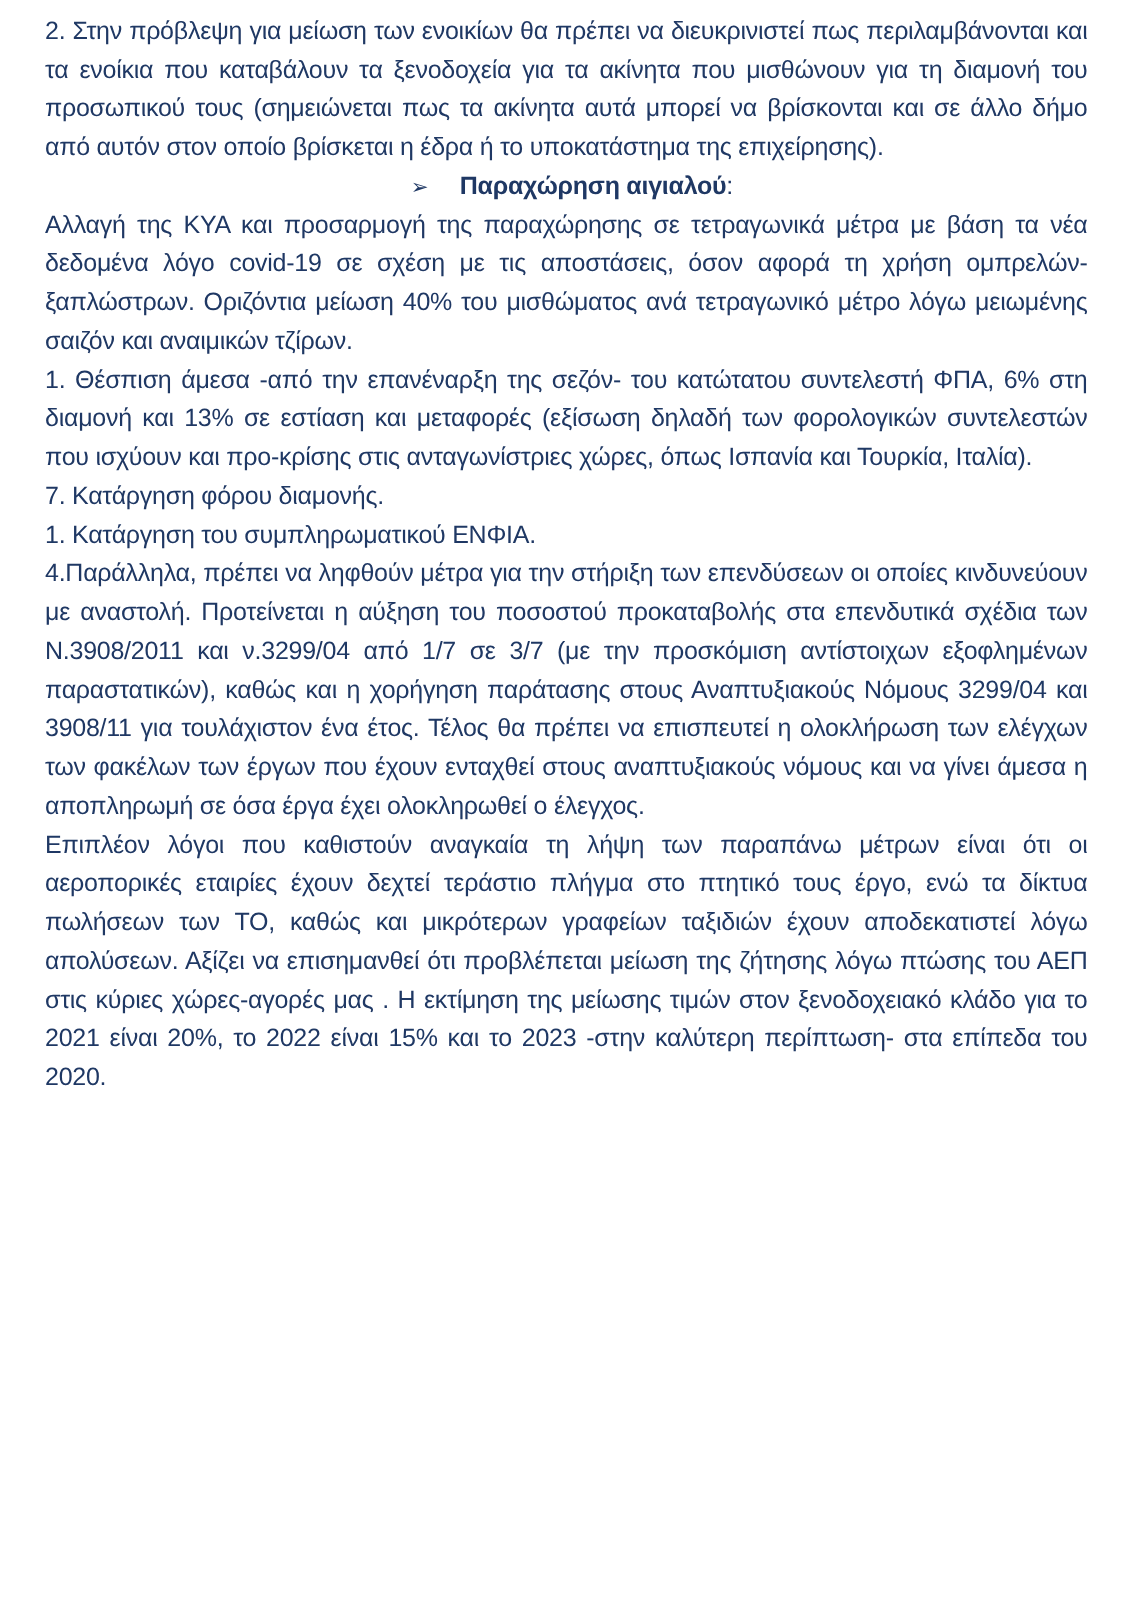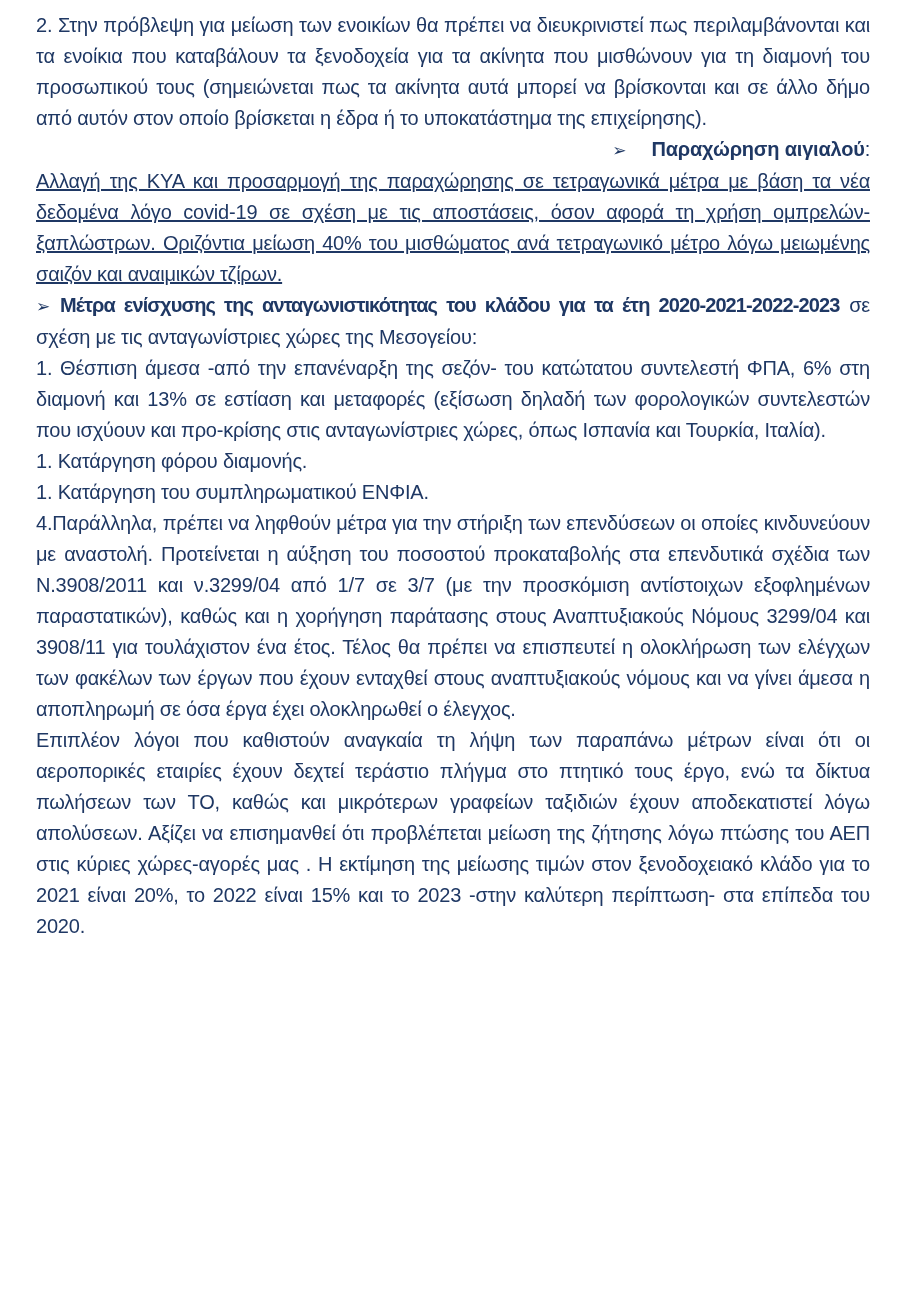--- a/index.html
+++ b/index.html
@@ -32,47 +32,46 @@
     letter-spacing: 0;
   }
   .tab {
     display: inline-block;
     width: 25px;
   }
   b { font-weight: bold; }
 
   
   .b0 { margin-left: 4px;  margin-bottom: 60px; }
-  .b1 { padding-left: 9px; margin-bottom: 16px; text-align: right; }
-  .b2 { margin-left: 10px; margin-bottom: 60px; text-decoration: underline; }
+  .b1 { padding-left: 9px; margin-bottom: 16px; text-align: center; }
+  .b2 { margin-left: 10px; margin-bottom: 60px; }
   .b3 { margin-bottom: 18px; }
   .b3 b { letter-spacing: -0.9px; }
   .b4 { margin-bottom: 19px; }
   .b5 { margin-bottom: 14px; }
   .b6 { margin-bottom: 14px; }
   .b7 { margin-bottom: 28px; }
   .b8 { margin-bottom: 18px; }
   .b9 { margin-bottom: 0; }
 </style>
 </head>
 <body>
 
 <div class="doc">
 
   <p class="b0">2. Στην πρόβλεψη για μείωση των ενοικίων θα πρέπει να διευκρινιστεί πως περιλαμβάνονται και τα ενοίκια που καταβάλουν τα ξενοδοχεία για τα ακίνητα που μισθώνουν για τη διαμονή του προσωπικού τους (σημειώνεται πως τα ακίνητα αυτά μπορεί να βρίσκονται και σε άλλο δήμο από αυτόν στον οποίο βρίσκεται η έδρα ή το υποκατάστημα της επιχείρησης).</p>
 
   <p class="b1"><span class="marker">➢</span><span class="tab"></span><b>Παραχώρηση αιγιαλού</b><span>:</span></p>
 
   <p class="b2">Αλλαγή της ΚΥΑ και προσαρμογή της παραχώρησης σε τετραγωνικά μέτρα με βάση τα νέα δεδομένα λόγο covid-19 σε σχέση με τις αποστάσεις, όσον αφορά τη χρήση ομπρελών-ξαπλώστρων. Οριζόντια μείωση 40% του μισθώματος ανά τετραγωνικό μέτρο λόγω μειωμένης σαιζόν και αναιμικών τζίρων.</p>
 
-  <p class="b3"><span class="marker">➢</span> <b>Μέτρα ενίσχυσης της ανταγωνιστικότητας του κλάδου για τα έτη 2020-2021-2022-2023</b><span> σε σχέση με τις ανταγωνίστριες χώρες της Μεσογείου:</span></p>
 
   <p class="b4">1. Θέσπιση άμεσα -από την επανέναρξη της σεζόν- του κατώτατου συντελεστή ΦΠΑ, 6% στη διαμονή και 13% σε εστίαση και μεταφορές (εξίσωση δηλαδή των φορολογικών συντελεστών που ισχύουν και προ-κρίσης στις ανταγωνίστριες χώρες, όπως Ισπανία και Τουρκία, Ιταλία).</p>
 
-  <p class="b5">1. Κατάργηση φόρου διαμονής.</p>
+  <p class="b5">7. Κατάργηση φόρου διαμονής.</p>
 
   <p class="b6">1. Κατάργηση του συμπληρωματικού ΕΝΦΙΑ.</p>
 
 
   <p class="b8">4.Παράλληλα, πρέπει να ληφθούν μέτρα για την στήριξη των επενδύσεων οι οποίες κινδυνεύουν με αναστολή. Προτείνεται η αύξηση του ποσοστού προκαταβολής στα επενδυτικά σχέδια των Ν.3908/2011 και ν.3299/04 από 1/7 σε 3/7 (με την προσκόμιση αντίστοιχων εξοφλημένων παραστατικών), καθώς και η χορήγηση παράτασης στους Αναπτυξιακούς Νόμους 3299/04 και 3908/11 για τουλάχιστον ένα έτος. Τέλος θα πρέπει να επισπευτεί η ολοκλήρωση των ελέγχων των φακέλων των έργων που έχουν ενταχθεί στους αναπτυξιακούς νόμους και να γίνει άμεσα η αποπληρωμή σε όσα έργα έχει ολοκληρωθεί ο έλεγχος.</p>
 
   <p class="b9">Επιπλέον λόγοι που καθιστούν αναγκαία τη λήψη των παραπάνω μέτρων είναι ότι οι αεροπορικές εταιρίες έχουν δεχτεί τεράστιο πλήγμα στο πτητικό τους έργο, ενώ τα δίκτυα πωλήσεων των ΤΟ, καθώς και μικρότερων γραφείων ταξιδιών έχουν αποδεκατιστεί λόγω απολύσεων. Αξίζει να επισημανθεί ότι προβλέπεται μείωση της ζήτησης λόγω πτώσης του ΑΕΠ στις κύριες χώρες-αγορές μας . Η εκτίμηση της μείωσης τιμών στον ξενοδοχειακό κλάδο για το 2021 είναι 20%, το 2022 είναι 15% και το 2023 -στην καλύτερη περίπτωση- στα επίπεδα του 2020.</p>
 
 </div>
 

